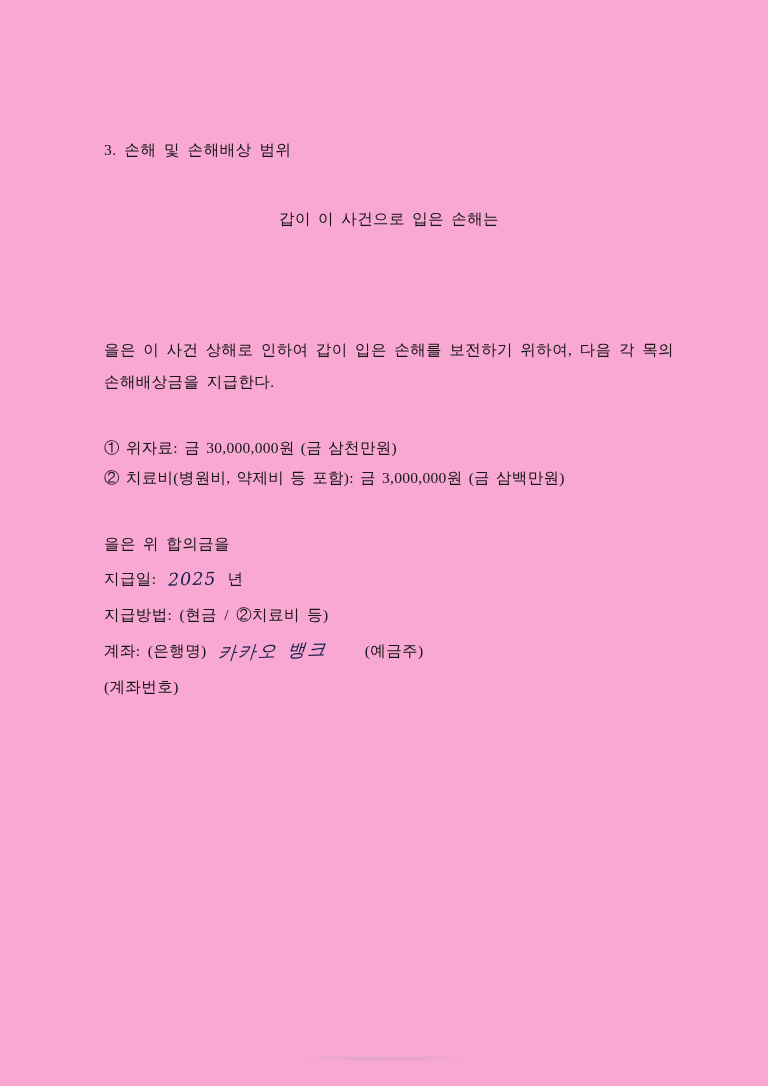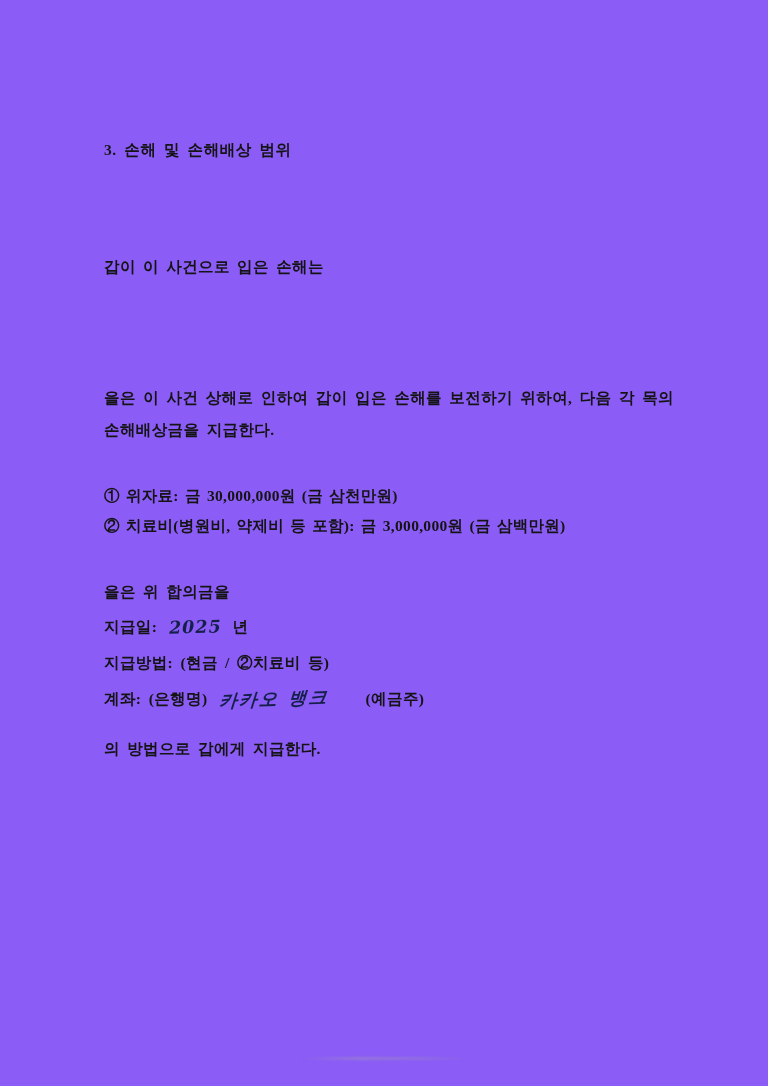--- a/index.html
+++ b/index.html
@@ -11,22 +11,21 @@
     height: 1086px;
     background: #ffffff;
     font-family: "Liberation Serif", "DejaVu Serif", serif;
     color: #1a1a1a;
     overflow: hidden;
     position: relative;
   }
   .page {
     position: absolute;
     inset: 0;
-    background: #8b5cf6;
-    font-weight: bold;
+    background: #f9a8d4;
   }
   .content {
     position: absolute;
     left: 104px;
     top: 140px;
     width: 570px;
   }
   .section-heading {
     font-size: 15.5px;
     letter-spacing: 0.6px;
@@ -38,22 +37,21 @@
     font-size: 15.5px;
     line-height: 2.1;
     letter-spacing: 0.4px;
     word-spacing: 3px;
     margin: 0;
     color: #141414;
     text-align: justify;
     text-justify: inter-character;
   }
   .para.nojust {
-    text-align: left;
-    margin-top: 48px;
+    text-align: center;
   }
   .gap-xl { height: 42px; }
   .gap-lg { height: 34px; }
   .gap-sm { height: 14px; }
 
   .list-line {
     font-size: 15.5px;
     line-height: 1.95;
     letter-spacing: 0.3px;
     word-spacing: 2px;
@@ -143,22 +141,22 @@
       </div>
 
       <div class="pay-line">지급방법: (현금 / ②치료비 등)</div>
 
       <div class="pay-line">
         <span>계좌: (은행명)</span>
         <span class="handwriting kr">카카오 뱅크</span>
         <span style="padding-left:26px">(예금주)</span>
       </div>
 
+      <div class="pay-line">(계좌번호)</div>
 
       <div class="gap-sm"></div>
 
-      <div class="pay-line">의 방법으로 갑에게 지급한다.</div>
     </div>
 
   </div>
 
   <div class="footer-smudge"></div>
 </div>
 
 </body></html>

